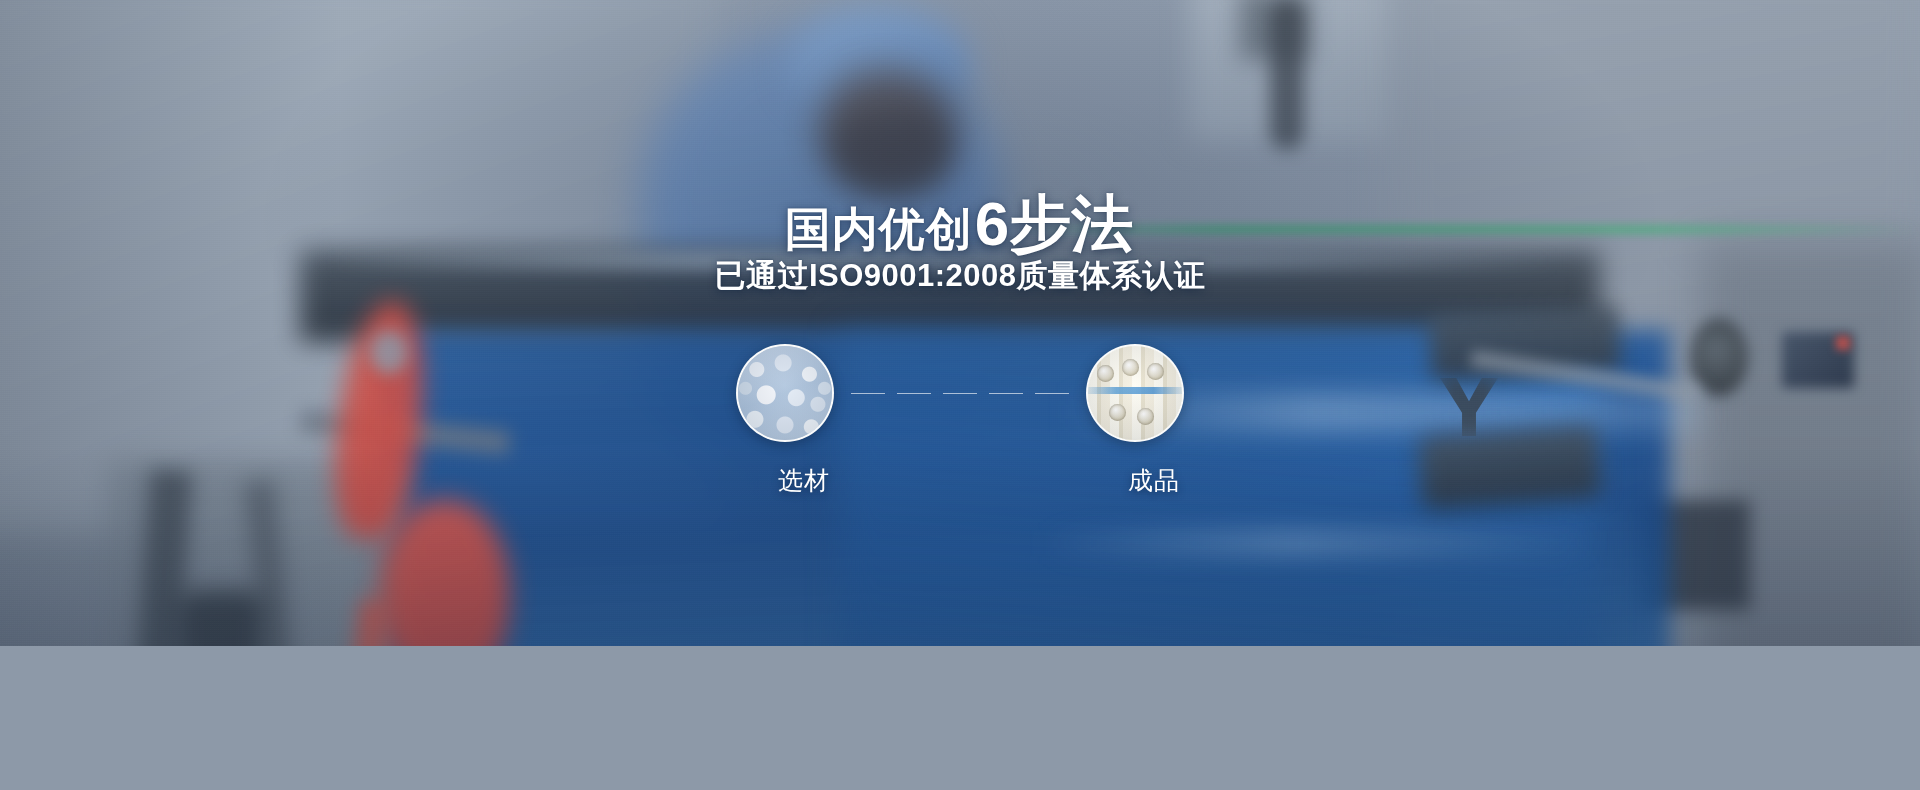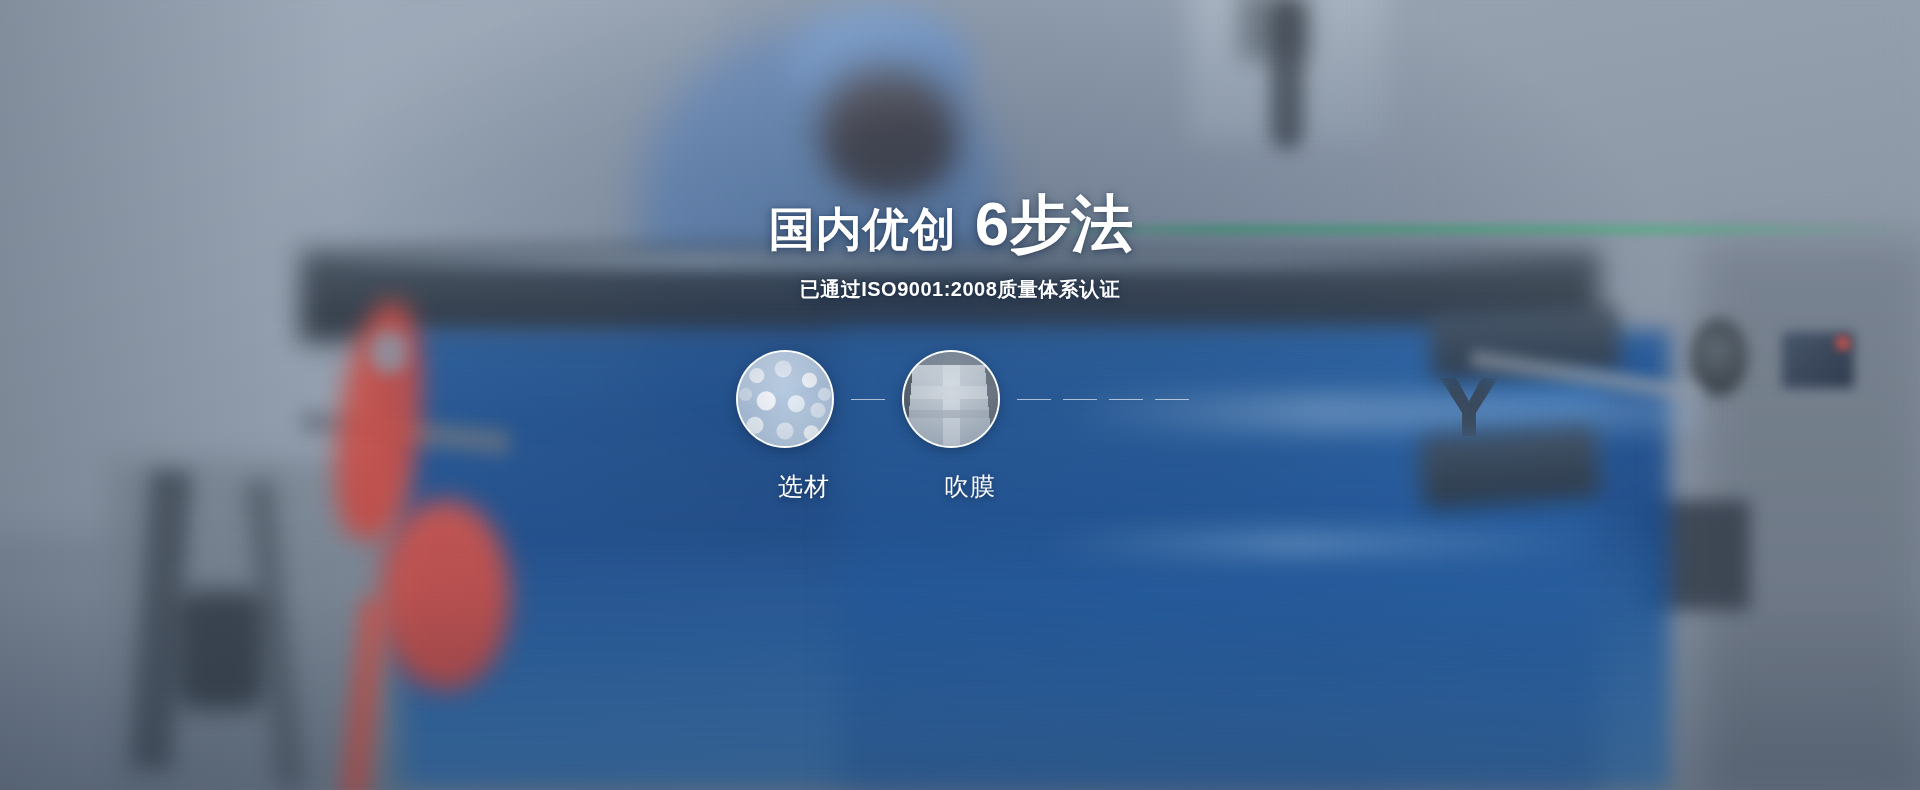--- a/index.html
+++ b/index.html
@@ -6,21 +6,21 @@
   * { margin:0; padding:0; box-sizing:border-box; }
   html, body {
     width:1920px; height:790px;
     overflow:hidden;
     background:#8d99a8;
     font-family:"Liberation Sans","DejaVu Sans",sans-serif;
   }
 
   .banner {
     position:relative;
-    width:1920px; height:790px;
+    width:1920px; height:646px;
     overflow:hidden;
     padding-left:42px;
   }
 
   
   .bg-layer { position:absolute; inset:0; overflow:hidden; }
 
   .bg-base {
     position:absolute; inset:-60px;
     background:
@@ -263,26 +263,25 @@
   .headline {
     margin-top:193px;
     color:#ffffff;
     font-weight:bold;
     line-height:1;
     white-space:nowrap;
     text-shadow:0 2px 10px rgba(10,30,60,0.55), 0 0 2px rgba(10,30,60,0.4);
     display:flex; align-items:baseline; justify-content:center;
   }
   .headline .seg-normal { font-size:46px; letter-spacing:1px; }
-  .headline .seg-big    { font-size:62px; letter-spacing:0px; margin:0 18px; }
+  .headline .seg-big    { font-size:62px; letter-spacing:0px; margin:0 2px; }
 
   .subtitle {
-    margin-top:21px;
     color:#ffffff;
-    font-size:20px;
+    font-size:31px;
     font-weight:bold;
     letter-spacing:0.5px;
     white-space:nowrap;
     text-shadow:0 2px 9px rgba(10,30,60,0.6), 0 0 2px rgba(10,30,60,0.45);
   }
 
   .steps {
     margin-top:47px;
     display:flex;
     align-items:flex-start;
@@ -508,43 +507,50 @@
           <div class="inner pic-pellets"></div>
           <div class="circle-shade"></div>
         </div>
         <div class="step-label">选材</div>
       </div>
 
       <div class="connector">
           <i></i>
         </div>
 
+
+      <div class="connector">
+          <i></i>
+        </div>
+
+
+      <div class="connector">
+          <i></i>
+        </div>
+
+
+      <div class="connector">
+          <i></i>
+        </div>
+
+
+      <div class="connector">
+          <i></i>
+        </div>
+
       <div class="step">
         <div class="circle">
-          <div class="inner pic-blown"></div>
+          <div class="inner pic-rolls">
+            <div class="bluestripe"></div>
+            <div class="hole1"></div>
+              <div class="hole2"></div>
+              <div class="hole3"></div>
+            <div class="hole4"></div>
+              <div class="hole5"></div>
+          </div>
           <div class="circle-shade"></div>
         </div>
-        <div class="step-label">吹膜</div>
+        <div class="step-label">成品</div>
       </div>
-
-      <div class="connector">
-          <i></i>
-        </div>
-
-
-      <div class="connector">
-          <i></i>
-        </div>
-
-
-      <div class="connector">
-          <i></i>
-        </div>
-
-
-      <div class="connector">
-          <i></i>
-        </div>
-
 
     </div>
   </div>
 </div>
 
 </body></html>

